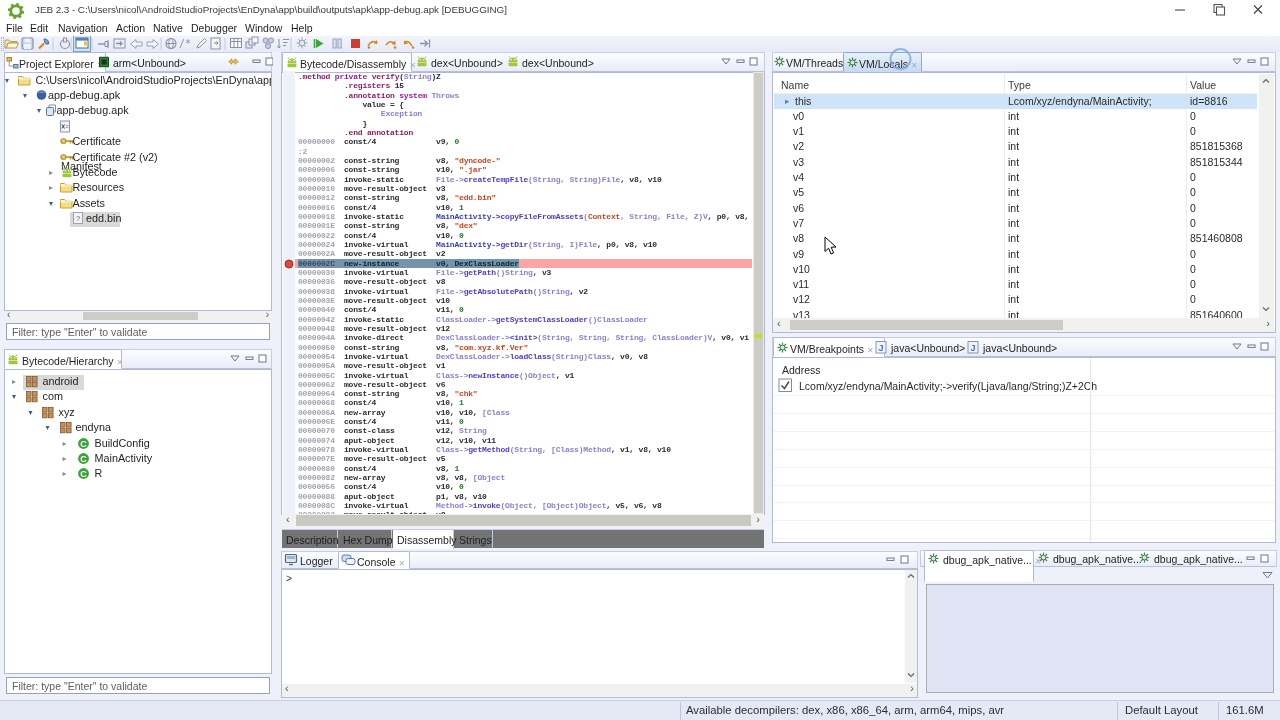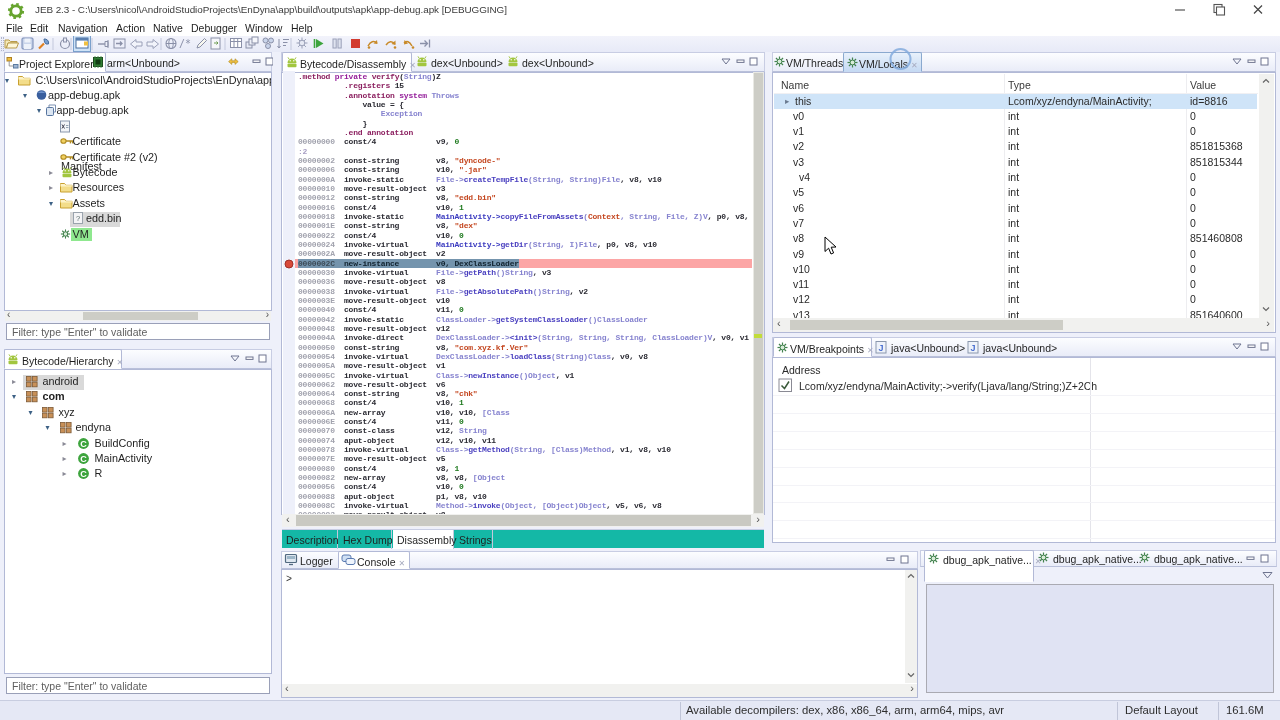--- a/index.html
+++ b/index.html
@@ -209,21 +209,21 @@
     <div style="position:absolute;left:1px;top:1px;width:3px;height:14px;border-left:1px dotted #b0b5cc;border-right:1px dotted #b0b5cc"></div>
   </div>
 
 <div class="panel" style="left:4px;top:52px;width:268px;height:290px">
   <div class="tabbar"></div>
   <div class="tab act" style="left:0px;width:102px;padding-left:14px"><span class="ticon" style="left:1px"><svg width="14" height="14" viewBox="0 0 14 14">
           <rect x="1" y="1.5" width="4.5" height="3.5" fill="#f0c040" stroke="#b08020"></rect>
           <rect x="7.5" y="8.5" width="4.5" height="3.5" fill="#9fb6d4" stroke="#5a7aa0"></rect>
           <path d="M3.2 5 L3.2 10 L7.5 10" fill="none" stroke="#999"></path>
         </svg></span>Project Explorer <span class="tx">✕</span></div>
-  <div class="tab" style="left:85px;width:92px"><span class="ticon"><svg width="14" height="14" viewBox="0 0 14 14">
+  <div class="tab" style="left:91px;width:92px"><span class="ticon"><svg width="14" height="14" viewBox="0 0 14 14">
           <rect x="2.5" y="2.5" width="9" height="9" fill="#2f7d32" stroke="#1d4d1f"></rect>
           <rect x="4.5" y="4.5" width="5" height="5" fill="#123d14"></rect>
           <g stroke="#5aa05d">
             <line x1="4" y1="1" x2="4" y2="2.5"></line>
             <line x1="7" y1="1" x2="7" y2="2.5"></line>
             <line x1="10" y1="1" x2="10" y2="2.5"></line>
             <line x1="4" y1="11.5" x2="4" y2="13"></line>
             <line x1="7" y1="11.5" x2="7" y2="13"></line>
             <line x1="10" y1="11.5" x2="10" y2="13"></line>
           </g>
@@ -316,36 +316,20 @@
           </svg></span>
         <span class="lbl" style="left:67.5px;">Assets</span>
       </div>
 <div class="trow" style="top:138.7px">
         <span style="position:absolute;left:65px;top:0;width:50px;height:15px;background:#d9d9d9"></span>
         <span class="ticn" style="left:68px"><svg width="10" height="12" viewBox="0 0 10 12">
             <rect x="0.5" y="0.5" width="9" height="11" fill="#f4f4f6" stroke="#9aa3ad"></rect>
             <text x="5" y="8.6" font-size="7.5" text-anchor="middle" fill="#566" font-family="sans-serif">?</text>
           </svg></span>
         <span class="lbl" style="left:81px;">edd.bin</span>
-      </div>
-<div class="trow" style="top:154.1px">
-        <span class="ticn" style="left:55px"><svg width="11" height="12" viewBox="0 0 11 12">
-            <g stroke="#44834f" stroke-width="1.1">
-              <line x1="5.5" y1="6" x2="10.10" y2="6.00"></line>
-              <line x1="5.5" y1="6" x2="8.75" y2="9.25"></line>
-              <line x1="5.5" y1="6" x2="5.50" y2="10.60"></line>
-              <line x1="5.5" y1="6" x2="2.25" y2="9.25"></line>
-              <line x1="5.5" y1="6" x2="0.90" y2="6.00"></line>
-              <line x1="5.5" y1="6" x2="2.25" y2="2.75"></line>
-              <line x1="5.5" y1="6" x2="5.50" y2="1.40"></line>
-              <line x1="5.5" y1="6" x2="8.75" y2="2.75"></line>
-            </g>
-            <circle cx="5.5" cy="6" r="2.2" fill="#d8ecd8" stroke="#44834f" stroke-width="1"></circle>
-          </svg></span>
-        <span class="lbl" style="left:67.5px;background:#8fe88f;padding:0 3px 1px 2px;margin-left:-2px;">VM</span>
       </div>
     </div>
   <div class="sb" style="left:1px;top:259px;width:266px;height:10px">
     <span class="sbar" style="left:2px;top:-1px;font-size:10px;color:#555">‹</span>
       <span class="sbar" style="right:2px;top:-1px;font-size:10px;color:#555">›</span>
     <div class="sbthumb" style="left:78px;top:1px;width:115px;height:8px"></div>
   </div>
   <div class="filter" style="left:2px;top:271px;width:264px;height:17px">Filter: type "Enter" to validate</div>
 </div>
 
@@ -382,21 +366,21 @@
 <div class="trow" style="top:15.4px">
         <span class="arr" style="left:7px;color:#3d6185">▾</span>
         <span class="ticn" style="left:20px"><svg width="14" height="13" viewBox="0 0 14 13">
             <g fill="#c89058" stroke="#7d5a36" stroke-width="0.8">
               <rect x="1.5" y="1.5" width="4.6" height="4.6"></rect>
               <rect x="7.5" y="1.5" width="4.6" height="4.6"></rect>
               <rect x="1.5" y="7.2" width="4.6" height="4.6"></rect>
               <rect x="7.5" y="7.2" width="4.6" height="4.6"></rect>
             </g>
           </svg></span>
-        <span class="lbl" style="left:37.5px;font-weight:bold;">com</span>
+        <span class="lbl" style="left:37.5px;">com</span>
       </div>
 <div class="trow" style="top:30.8px">
         <span class="arr" style="left:23.5px;color:#3d6185">▾</span>
         <span class="ticn" style="left:36px"><svg width="14" height="13" viewBox="0 0 14 13">
             <g fill="#c89058" stroke="#7d5a36" stroke-width="0.8">
               <rect x="1.5" y="1.5" width="4.6" height="4.6"></rect>
               <rect x="7.5" y="1.5" width="4.6" height="4.6"></rect>
               <rect x="1.5" y="7.2" width="4.6" height="4.6"></rect>
               <rect x="7.5" y="7.2" width="4.6" height="4.6"></rect>
             </g>
@@ -529,21 +513,21 @@
     <circle cx="5" cy="5" r="4" fill="#d84a3a" stroke="#a03028"></circle>
   </svg>
 <div class="abs" style="left:753px;top:72px;width:11px;height:442px;background:#e9e9e4"></div>
 <div class="abs" style="left:754px;top:73px;width:9px;height:440px;background:#cdcdc6"></div>
 <div class="abs" style="left:754px;top:334px;width:8px;height:3.5px;background:#c2dc3a"></div>
 <div class="sb" style="left:282px;top:514px;width:482px;height:13px">
   <span class="sbar" style="left:4px;top:0px;color:#555;font-size:11px">‹</span>
   <div class="sbthumb" style="left:14px;top:1px;width:455px;height:11px;background:#c9c9c2"></div>
   <span class="sbar" style="right:4px;top:0px;color:#555;font-size:11px">›</span>
 </div>
-<div class="abs" style="left:282px;top:529px;width:482px;height:19px;background:#14b8a6;border-top:1px solid #c8cde3">
+<div class="abs" style="left:282px;top:529px;width:482px;height:19px;background:#737373;border-top:1px solid #c8cde3">
   <div class="btab" style="left:0px;width:56px">Description</div>
   <div class="btab" style="left:57px;width:53px">Hex Dump</div>
   <div class="btab" style="left:111px;width:61px;background:#fff">Disassembly</div>
   <div class="btab" style="left:173px;width:38px">Strings</div>
 </div>
 
 <div class="panel" style="left:772px;top:52px;width:504px;height:281px">
   <div class="tabbar"></div>
   <div class="tab" style="left:1px;width:71px;padding-left:13px"><span class="ticon" style="left:0px"><svg width="13" height="13" viewBox="0 0 13 13">
           <g stroke="#44834f" stroke-width="1.2">
@@ -604,21 +588,21 @@
         <span style="position:absolute;left:19px;top:1px">v2</span>
         <span style="position:absolute;left:234px;top:1px">int</span>
         <span style="position:absolute;left:416px;top:1px">851815368</span>
       </div>
 <div style="position:absolute;left:0px;top:80.7px;width:483px;height:15.3px;white-space:nowrap">
         <span style="position:absolute;left:19px;top:1px">v3</span>
         <span style="position:absolute;left:234px;top:1px">int</span>
         <span style="position:absolute;left:416px;top:1px">851815344</span>
       </div>
 <div style="position:absolute;left:0px;top:96.0px;width:483px;height:15.3px;white-space:nowrap">
-        <span style="position:absolute;left:25px;top:1px">v4</span>
+        <span style="position:absolute;left:19px;top:1px">v4</span>
         <span style="position:absolute;left:234px;top:1px">int</span>
         <span style="position:absolute;left:416px;top:1px">0</span>
       </div>
 <div style="position:absolute;left:0px;top:111.3px;width:483px;height:15.3px;white-space:nowrap">
         <span style="position:absolute;left:19px;top:1px">v5</span>
         <span style="position:absolute;left:234px;top:1px">int</span>
         <span style="position:absolute;left:416px;top:1px">0</span>
       </div>
 <div style="position:absolute;left:0px;top:126.6px;width:483px;height:15.3px;white-space:nowrap">
         <span style="position:absolute;left:19px;top:1px">v6</span>
@@ -674,21 +658,21 @@
     <span class="sbar" style="right:4px;top:0px;font-size:11px;color:#555">›</span>
     <div class="sbthumb" style="left:17px;top:2px;width:273px;height:10px"></div>
   </div>
 </div>
 <svg class="abs" style="left:889px;top:48px" width="23" height="23" viewBox="0 0 23 23">
     <circle cx="11.5" cy="11" r="10" fill="none" stroke="#84acdd" stroke-width="2" opacity="0.85"></circle>
   </svg>
 
 <div class="panel" style="left:772px;top:337px;width:504px;height:208px">
   <div class="tabbar"></div>
-  <div class="tab act" style="left:1px;width:99px;padding-left:16px"><span class="ticon" style="left:2px"><svg width="13" height="13" viewBox="0 0 13 13">
+  <div class="tab act" style="left:1px;width:112px;padding-left:16px"><span class="ticon" style="left:2px"><svg width="13" height="13" viewBox="0 0 13 13">
           <g stroke="#44834f" stroke-width="1.2">
             <line x1="6.5" y1="6.5" x2="11.50" y2="6.50"></line>
             <line x1="6.5" y1="6.5" x2="10.04" y2="10.04"></line>
             <line x1="6.5" y1="6.5" x2="6.50" y2="11.50"></line>
             <line x1="6.5" y1="6.5" x2="2.96" y2="10.04"></line>
             <line x1="6.5" y1="6.5" x2="1.50" y2="6.50"></line>
             <line x1="6.5" y1="6.5" x2="2.96" y2="2.96"></line>
             <line x1="6.5" y1="6.5" x2="6.50" y2="1.50"></line>
             <line x1="6.5" y1="6.5" x2="10.04" y2="2.96"></line>
           </g>

